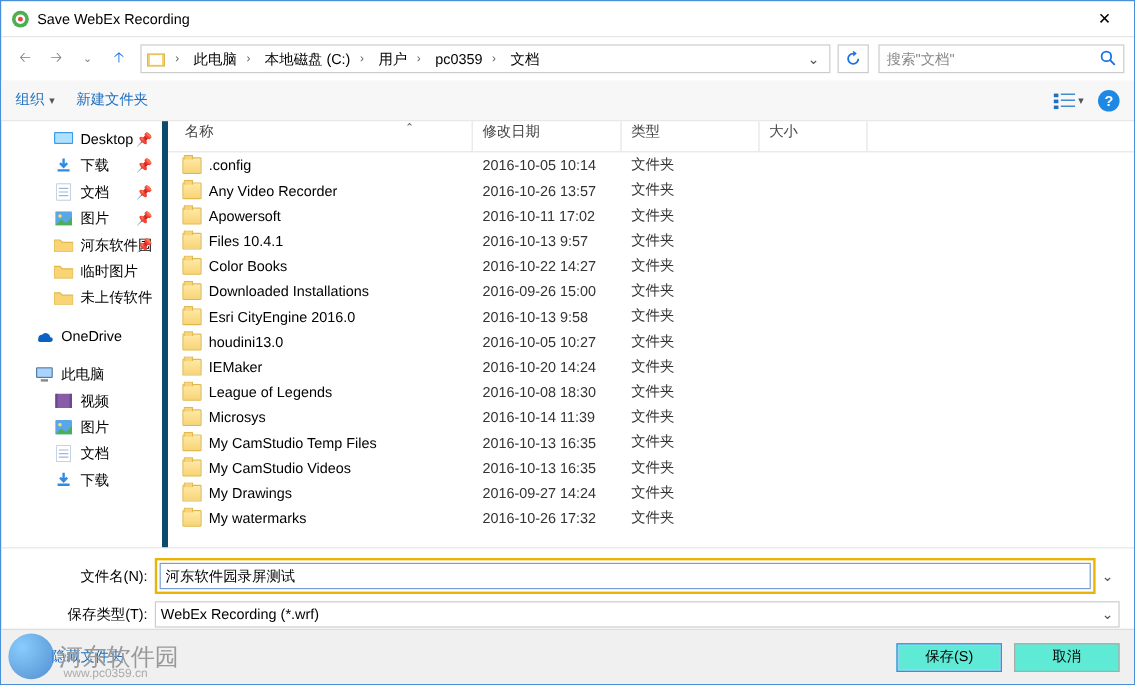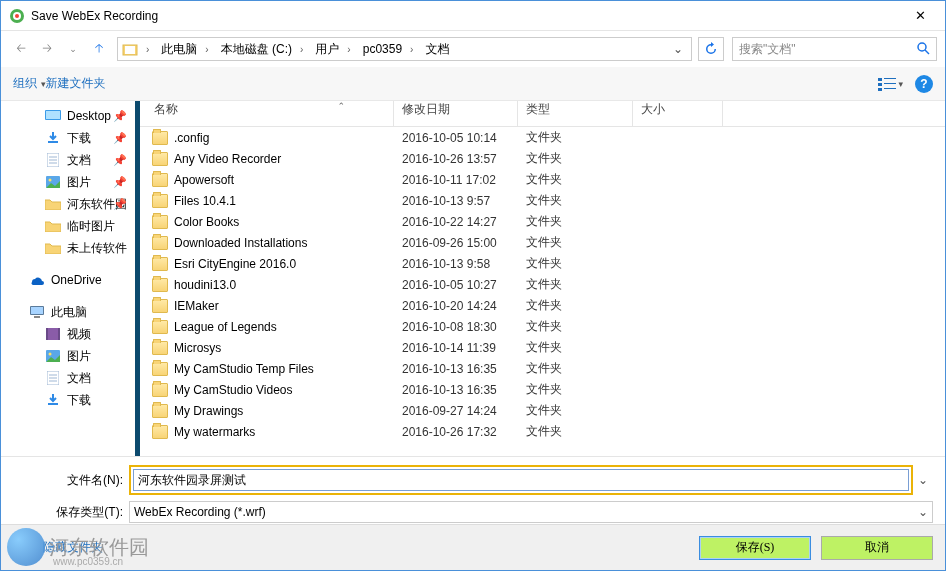--- a/index.html
+++ b/index.html
@@ -16,21 +16,21 @@
 .pathbox { flex: 1; height: 24px; border: 1px solid #ccc; display: flex; align-items: center; padding: 0 2px; margin: 0 4px; background: #fff; }
 .pathbox .picon { width: 16px; height: 16px; margin: 0 2px; }
 .crumb { display: flex; align-items: center; padding: 0 2px; height: 22px; }
 .crumb span { padding: 0 4px; }
 .crumb .ch { color: #606060; padding: 0 4px; font-size: 10px; }
 .pathbox .dropdown { margin-left: auto; padding: 0 6px; color: #555; }
 .refresh { width: 26px; height: 24px; border: 1px solid #ccc; display: flex; align-items: center; justify-content: center; color: #1a73e8; }
 .searchbox { width: 205px; height: 24px; border: 1px solid #ccc; margin-left: 6px; display: flex; align-items: center; padding: 0 6px; color: #888; }
 .searchbox .sicon { margin-left: auto; color: #1a73e8; }
 
-.toolbar { height: 34px; background: #f7f7f7; border-bottom: 1px solid #e8e8e8; display: flex; align-items: center; padding: 0 12px; }
+.toolbar { height: 34px; background: #f7f7f7; border-bottom: 1px solid #e8e8e8; display: flex; align-items: center; padding: 0 12px; gap: 18px; }
 .toolbar .t1, .toolbar .t2 { color: #1e6fbf; cursor: pointer; display: flex; align-items: center; gap: 4px; }
 .toolbar .t1::after { content: "▾"; font-size: 9px; color: #555; }
 .toolbar .right { margin-left: auto; display: flex; align-items: center; gap: 12px; }
 .viewbtn { color: #1e6fbf; display: flex; align-items: center; gap: 2px; }
 .helpbtn { width: 18px; height: 18px; border-radius: 50%; background: #1e88e5; color: #fff; display: flex; align-items: center; justify-content: center; font-weight: bold; font-size: 12px; }
 
 .mainarea { display: flex; height: 355px; }
 
 .sidebar { width: 139px; border-right: 5px solid #0c4a6e; overflow: hidden; padding-top: 4px; }
 .sbitem { height: 22px; display: flex; align-items: center; padding-left: 28px; gap: 6px; cursor: pointer; position: relative; }
@@ -61,21 +61,21 @@
 .inprow label { width: 116px; text-align: right; padding-right: 6px; }
 .filename-wrap { flex: 1; border: 2px solid #eab308; padding: 2px; }
 .filename-input { width: 100%; height: 22px; border: 1px solid #7a9fd4; padding: 0 4px; outline: none; }
 .filetype-select { flex: 1; height: 22px; border: 1px solid #ccc; padding: 0 4px; display: flex; align-items: center; background: #fff; }
 .filetype-select::after { content: "⌄"; margin-left: auto; color: #555; }
 .filename-dd { width: 20px; text-align: center; color: #555; }
 
 .footer { display: flex; align-items: center; position: absolute; bottom: 0; left: 0; right: 0; height: 46px; padding: 3px 12px; background: #f0f0f0; border-top: 1px solid #ddd; }
 .footer .hide { margin-left: 30px; color: #1e6fbf; cursor: pointer; }
 .footer .btns { margin-left: auto; display: flex; gap: 10px; }
-.footer button { width: 112px; height: 24px; border: 1px solid #aaa; background: #bef264; cursor: pointer; font-family: Liberation Serif, serif; }
+.footer button { width: 88px; height: 24px; border: 1px solid #aaa; background: #5eead4; cursor: pointer; }
 .footer button.primary { border: 1px solid #3b8de0; box-shadow: inset 0 0 0 1px #aad1f5; }
 .watermark-overlay { position: absolute; left: 6px; bottom: 4px; display: flex; align-items: center; pointer-events: none; }
 .wmcircle { width: 38px; height: 38px; border-radius: 50%; background: radial-gradient(circle at 30% 30%, #6fc3ff, #2a76c8); opacity: 0.8; margin-right: 4px; }
 .wmtxt1 { font-size: 20px; color: #999; font-family: "SimHei"; }
 .wmtxt2 { font-size: 10px; color: #aaa; position: absolute; left: 46px; bottom: -1px; }
 </style>
 </head>
 <body>
 
 <div class="titlebar">

